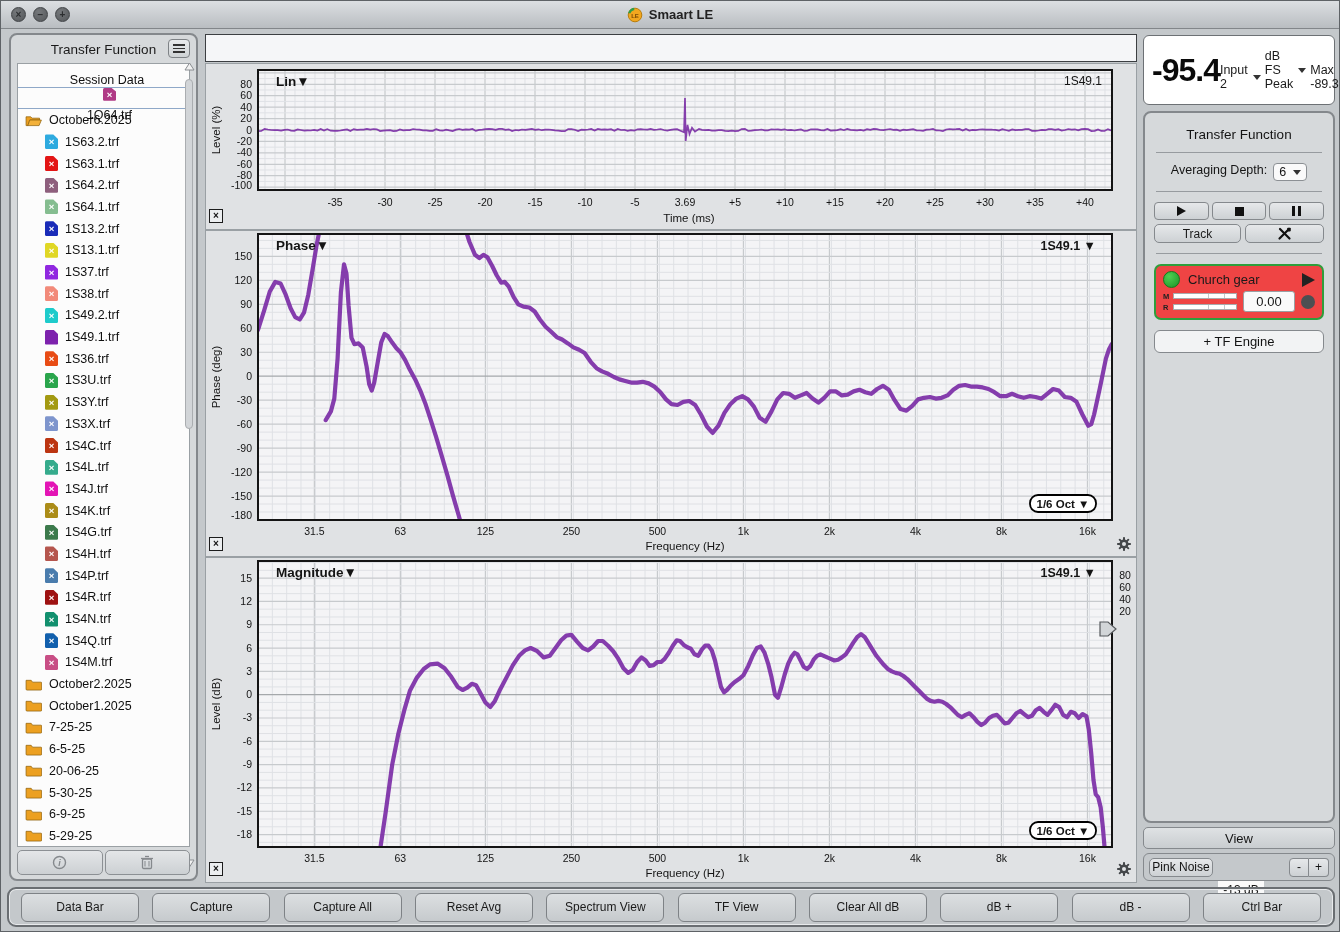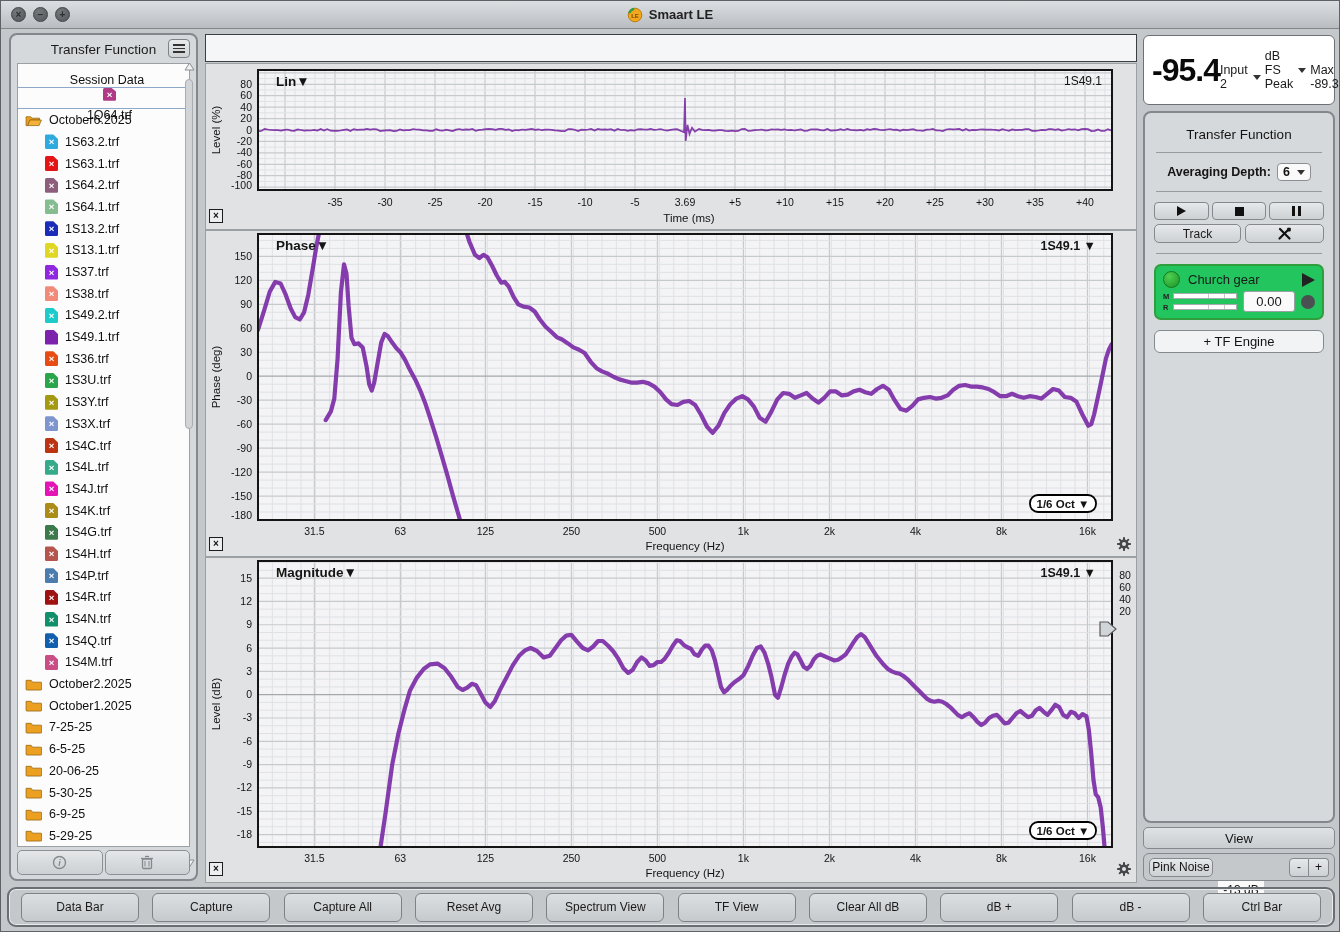--- a/index.html
+++ b/index.html
@@ -47,33 +47,33 @@
   #meter-box{position:absolute;left:1142px;top:34px;width:192px;height:70px;background:#fff;
     border:1.5px solid #6d7175;border-radius:6px;padding:4px 8px;display:flex;align-items:center;}
   #meter-value{font:bold 32px "Liberation Sans",sans-serif;letter-spacing:-1px;color:#0a0a0a;}
   #meter-right{margin-left:auto;display:flex;flex-direction:row;align-items:flex-end;gap:4px;font-size:12.5px;color:#1a1a1a;}
   .mrow{display:flex;align-items:center;gap:5px;}
   .dd-arrow{width:0;height:0;border-left:4px solid transparent;border-right:4px solid transparent;border-top:5px solid #333;}
   .green-dot{width:11px;height:11px;border-radius:50%;background:#1fae3a;border:1px solid #12822a;}
   #tf-panel{left:1142px;top:110px;width:192px;height:712px;padding:8px 9px;}
   #tf-title{text-align:center;font-size:13.5px;margin-top:6px;}
   .hr{border-top:1.5px solid #979b9f;margin:10px 2px;}
-  #avg-row{display:flex;align-items:center;justify-content:center;gap:6px;font-size:12.5px;font-weight:bold;}
+  #avg-row{display:flex;justify-content:center;gap:6px;font-size:12.5px;}
   #avg-select{background:#fafafa;border:1px solid #8c9094;border-radius:4px;padding:1px 5px;display:flex;align-items:center;gap:7px;font-size:12.5px;}
   #transport{display:flex;gap:3px;margin:4px 0 4px;}
   .tbtn{flex:1;height:18px;border:1px solid #85898d;border-radius:4px;background:linear-gradient(#e6e8ea,#cdd1d4);
     display:flex;align-items:center;justify-content:center;}
   .tri-right{width:0;height:0;border-top:5px solid transparent;border-bottom:5px solid transparent;border-left:9px solid #111;}
   .sq{width:9px;height:9px;background:#111;}
   .pause{display:flex;gap:2.5px;}
   .pause i{display:block;width:3px;height:10px;background:#111;}
   #track-row{display:flex;gap:4px;margin-bottom:2px;}
   .wbtn{height:19px;border:1px solid #85898d;border-radius:5px;background:linear-gradient(#e6e8ea,#cdd1d4);
     display:flex;align-items:center;justify-content:center;font-size:12px;color:#1a1a1a;}
-  #engine-box{border:2px solid #2f9e3c;border-radius:7px;background:#22c55e;padding:5px 7px 6px;margin-top:8px;}
+  #engine-box{border:2px solid #2f9e3c;border-radius:7px;background:#ef4444;padding:5px 7px 6px;margin-top:8px;}
   #engine-top{display:flex;align-items:center;gap:8px;}
   #engine-led{width:17px;height:17px;border-radius:50%;background:radial-gradient(circle at 35% 30%,#4fd052,#1b9427);border:1px solid #127a1e;}
   #engine-name{font-size:13px;color:#1a1a1a;}
   #engine-play{margin-left:auto;width:0;height:0;border-top:7px solid transparent;border-bottom:7px solid transparent;border-left:13px solid #222;}
   #engine-grid{display:flex;align-items:center;margin-top:3px;gap:6px;}
   #meters-col{display:flex;flex-direction:column;gap:2px;flex:1;}
   .mline{display:flex;align-items:center;gap:3px;}
   .mlabel{font:bold 7.5px "Liberation Sans",sans-serif;color:#222;width:7px;}
   .mbar{position:relative;flex:1;height:6px;background:#fff;border:1px solid #a8abae;}
   .mbar i{position:absolute;top:0;bottom:0;width:1px;background:#c4c7ca;}

